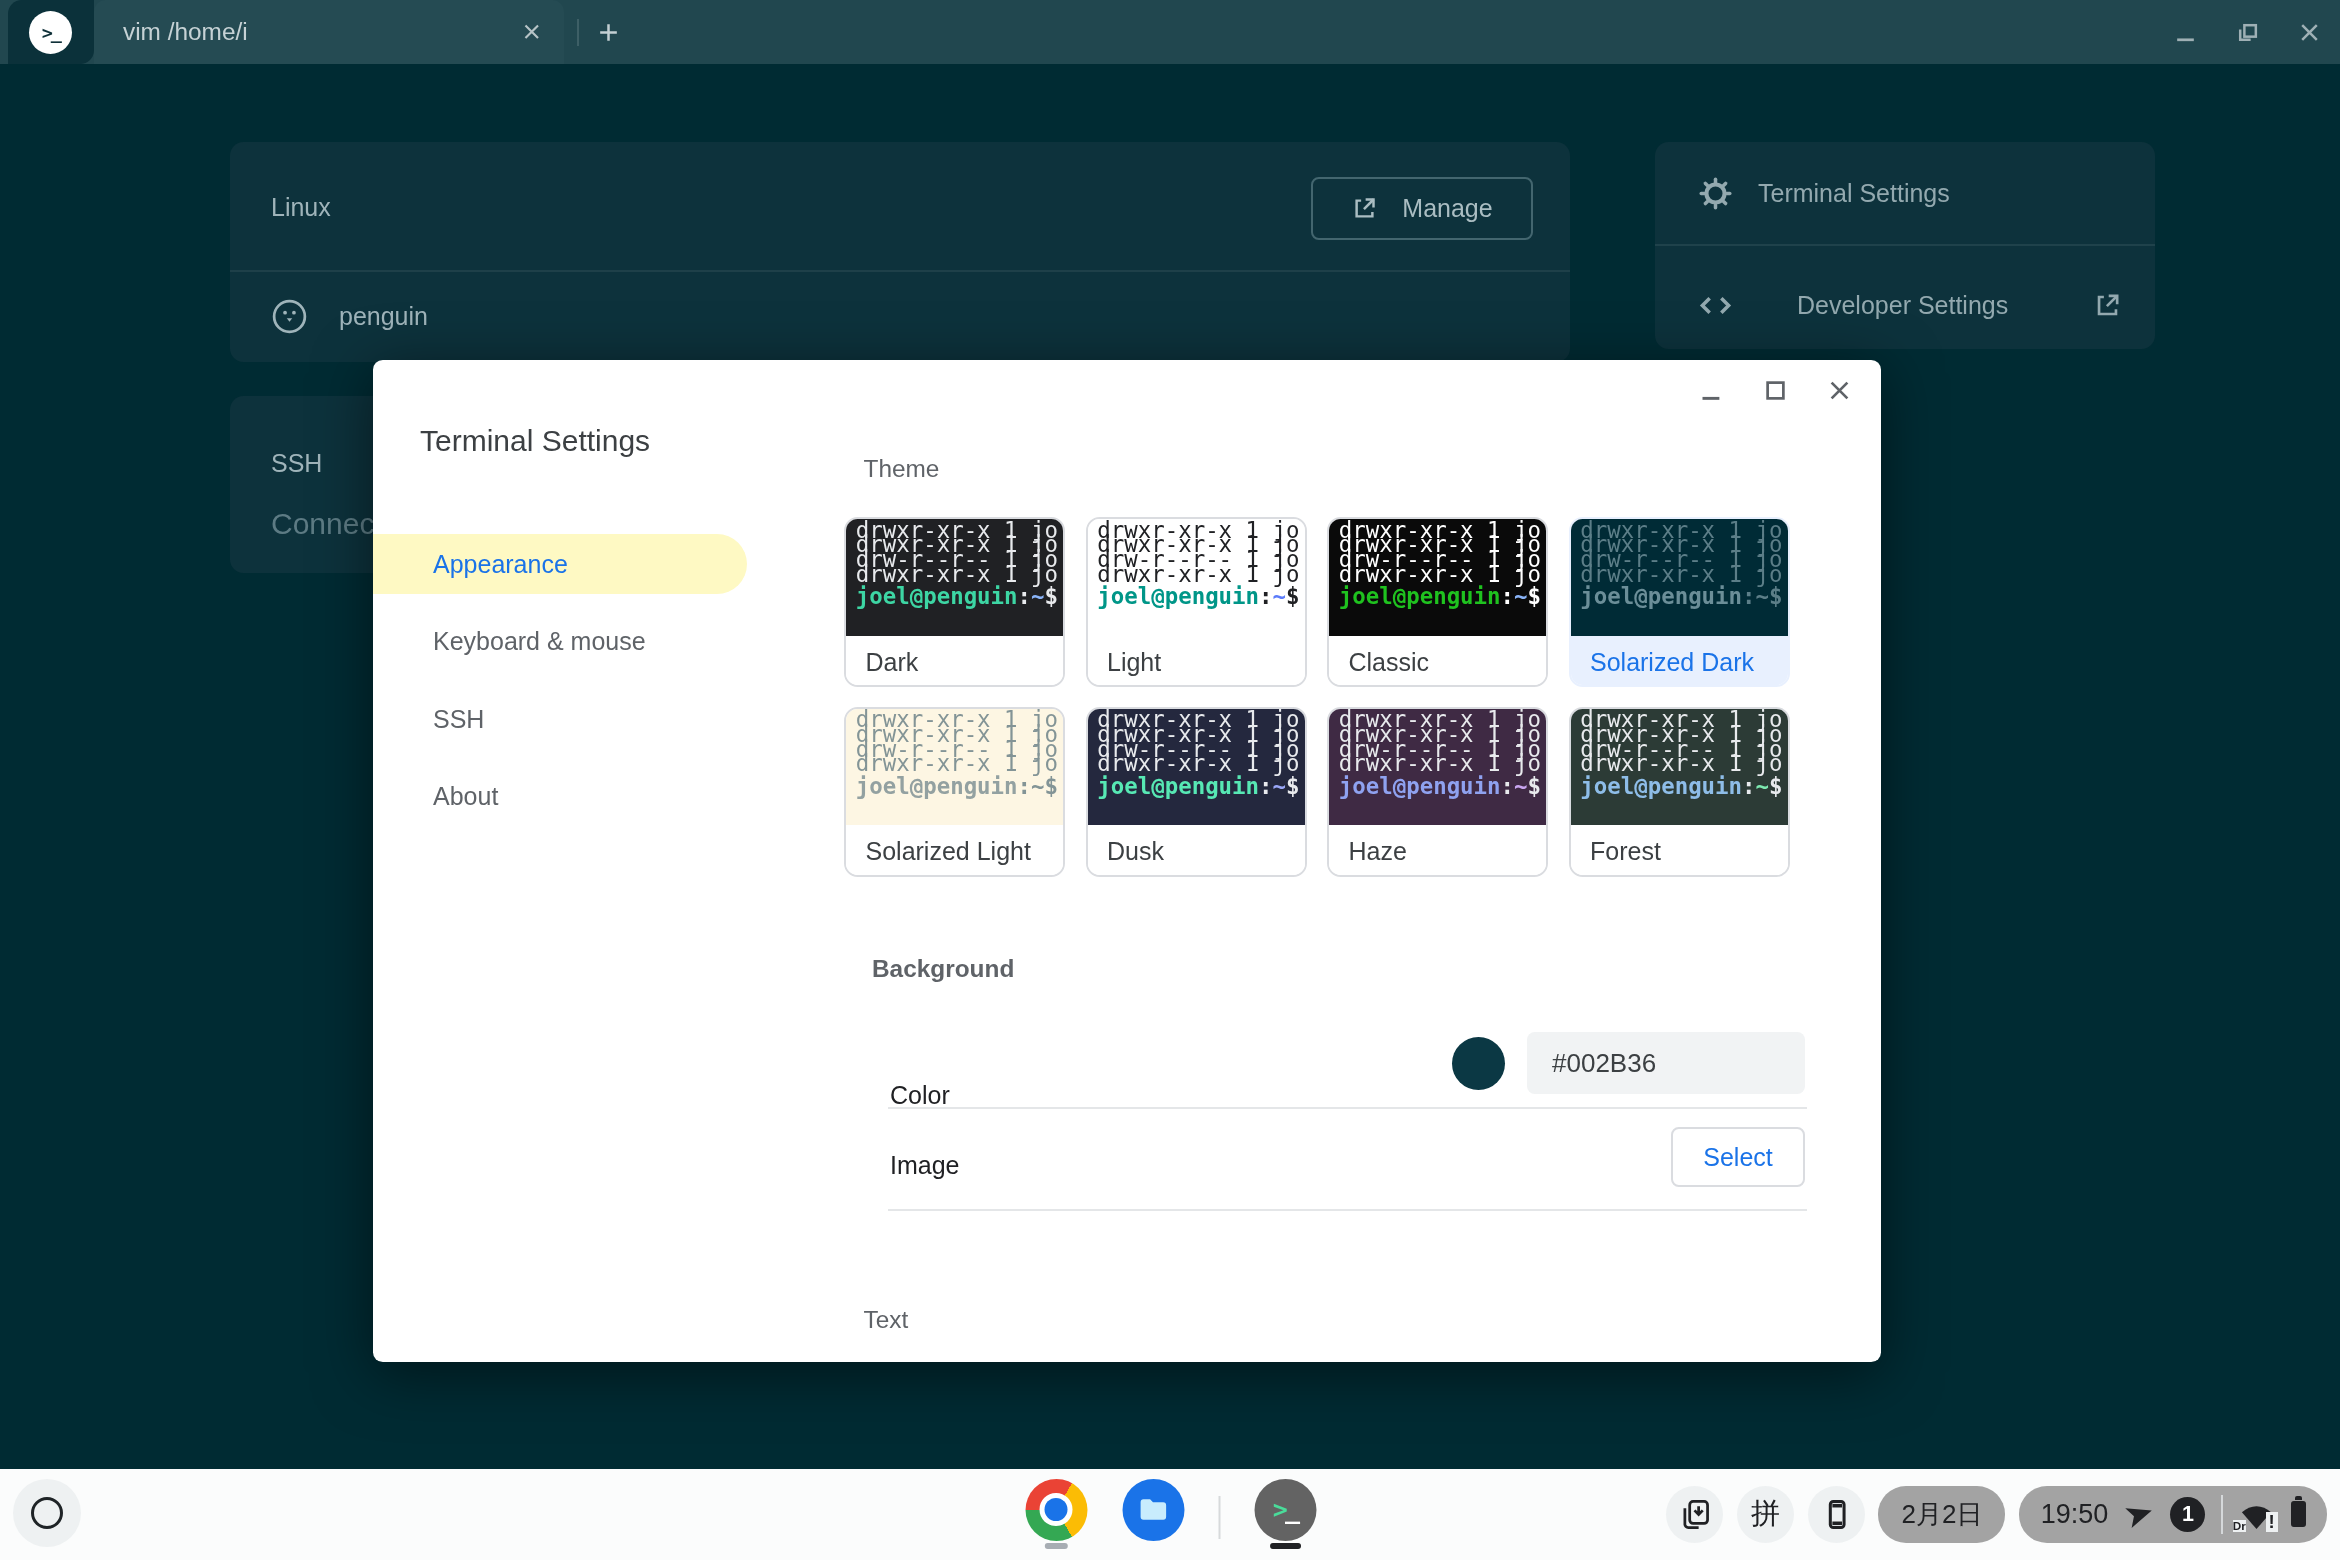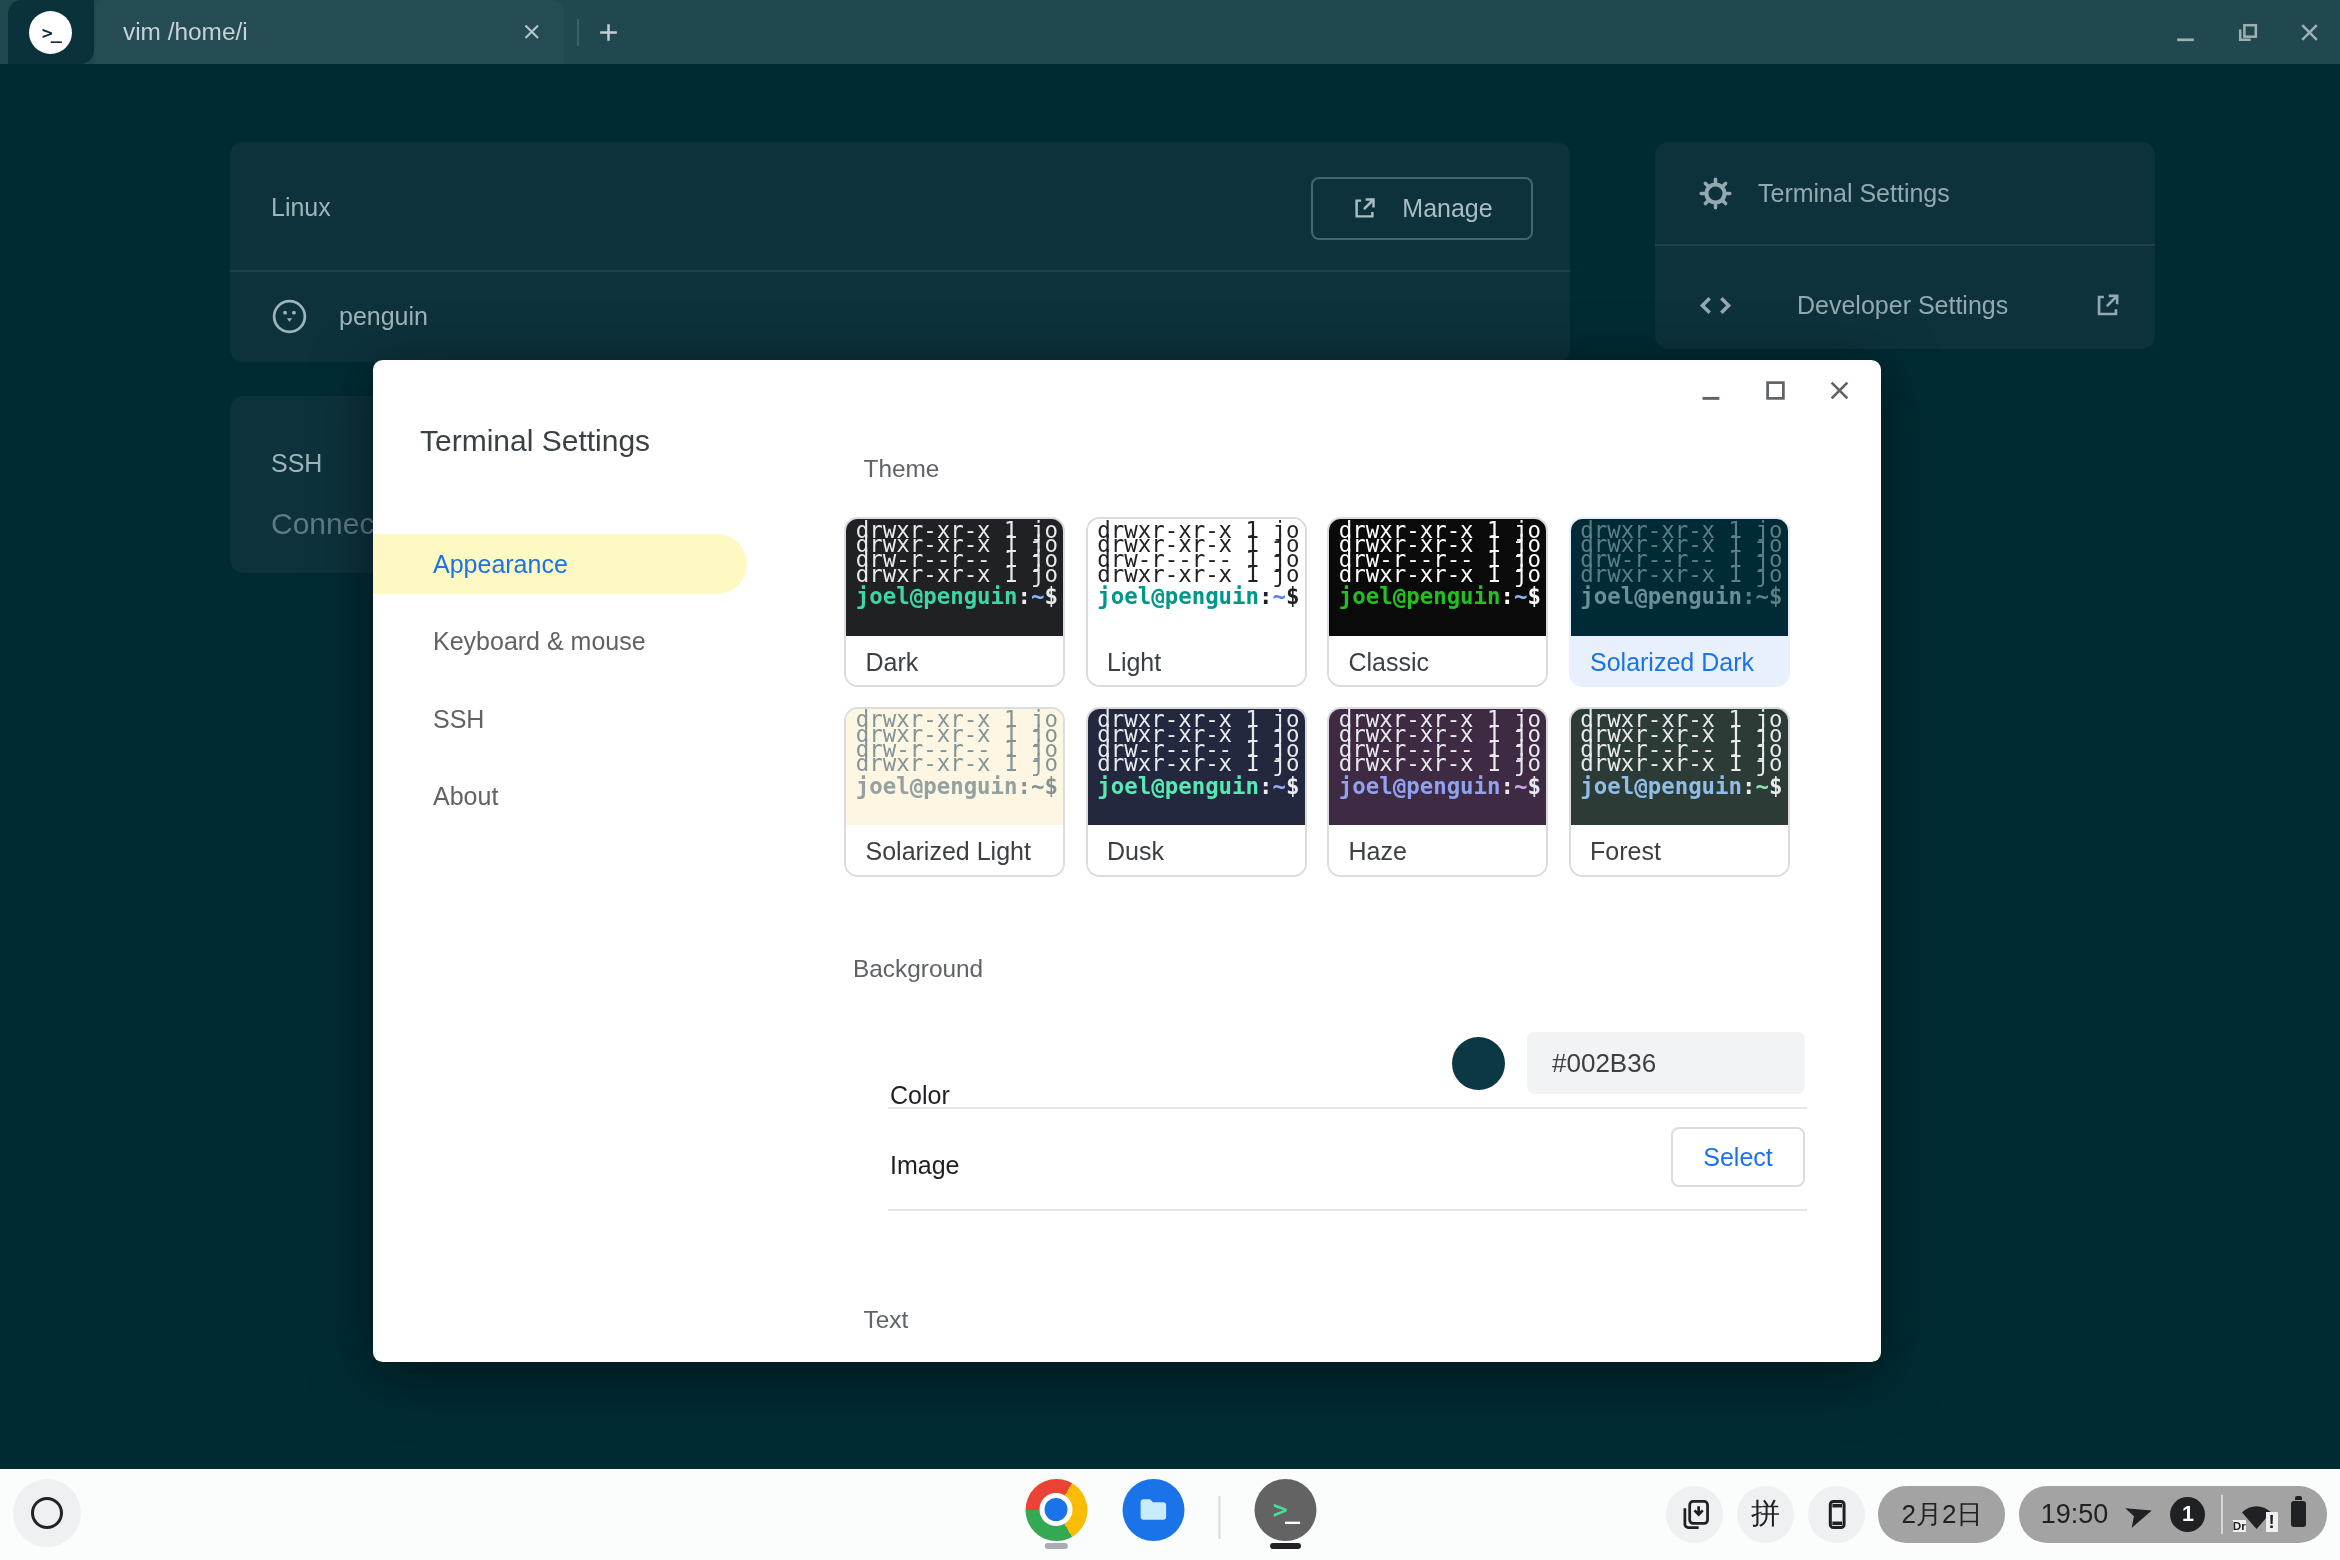--- a/index.html
+++ b/index.html
@@ -318,21 +318,21 @@
               <div class="tline">drwxr-xr-x 1 jo</div>
               <div class="tline">drwxr-xr-x 1 jo</div>
               <div class="tline">drw-r--r-- 1 jo</div>
               <div class="tline">drwxr-xr-x 1 jo</div>
               <div class="tprompt"><span style="color: rgb(142, 189, 232); font-weight: bold;">joel@penguin</span><span>:</span><span style="color: rgb(125, 232, 176);">~</span><span>$</span></div>
             </div>
           <div class="theme-label">Forest</div>
         </div>
       </div>
 
-      <div class="sec-heading" style="left:9px;top:595px;">Background</div>
+      <div class="sec-heading" style="left:28px;top:595px;font-weight:bold;">Background</div>
 
       <div class="row-label" style="left:46px;top:689px;margin-top:32px;">Color</div>
       <div class="color-swatch" style="background: rgb(11, 56, 68);"></div>
       <div class="color-input">#002B36</div>
       <div class="h-div" style="top:747px;"></div>
 
       <div class="row-label" style="left:46px;top:791px;">Image</div>
       <div class="select-btn">Select</div>
       <div class="h-div" style="top:849px;"></div>
 

